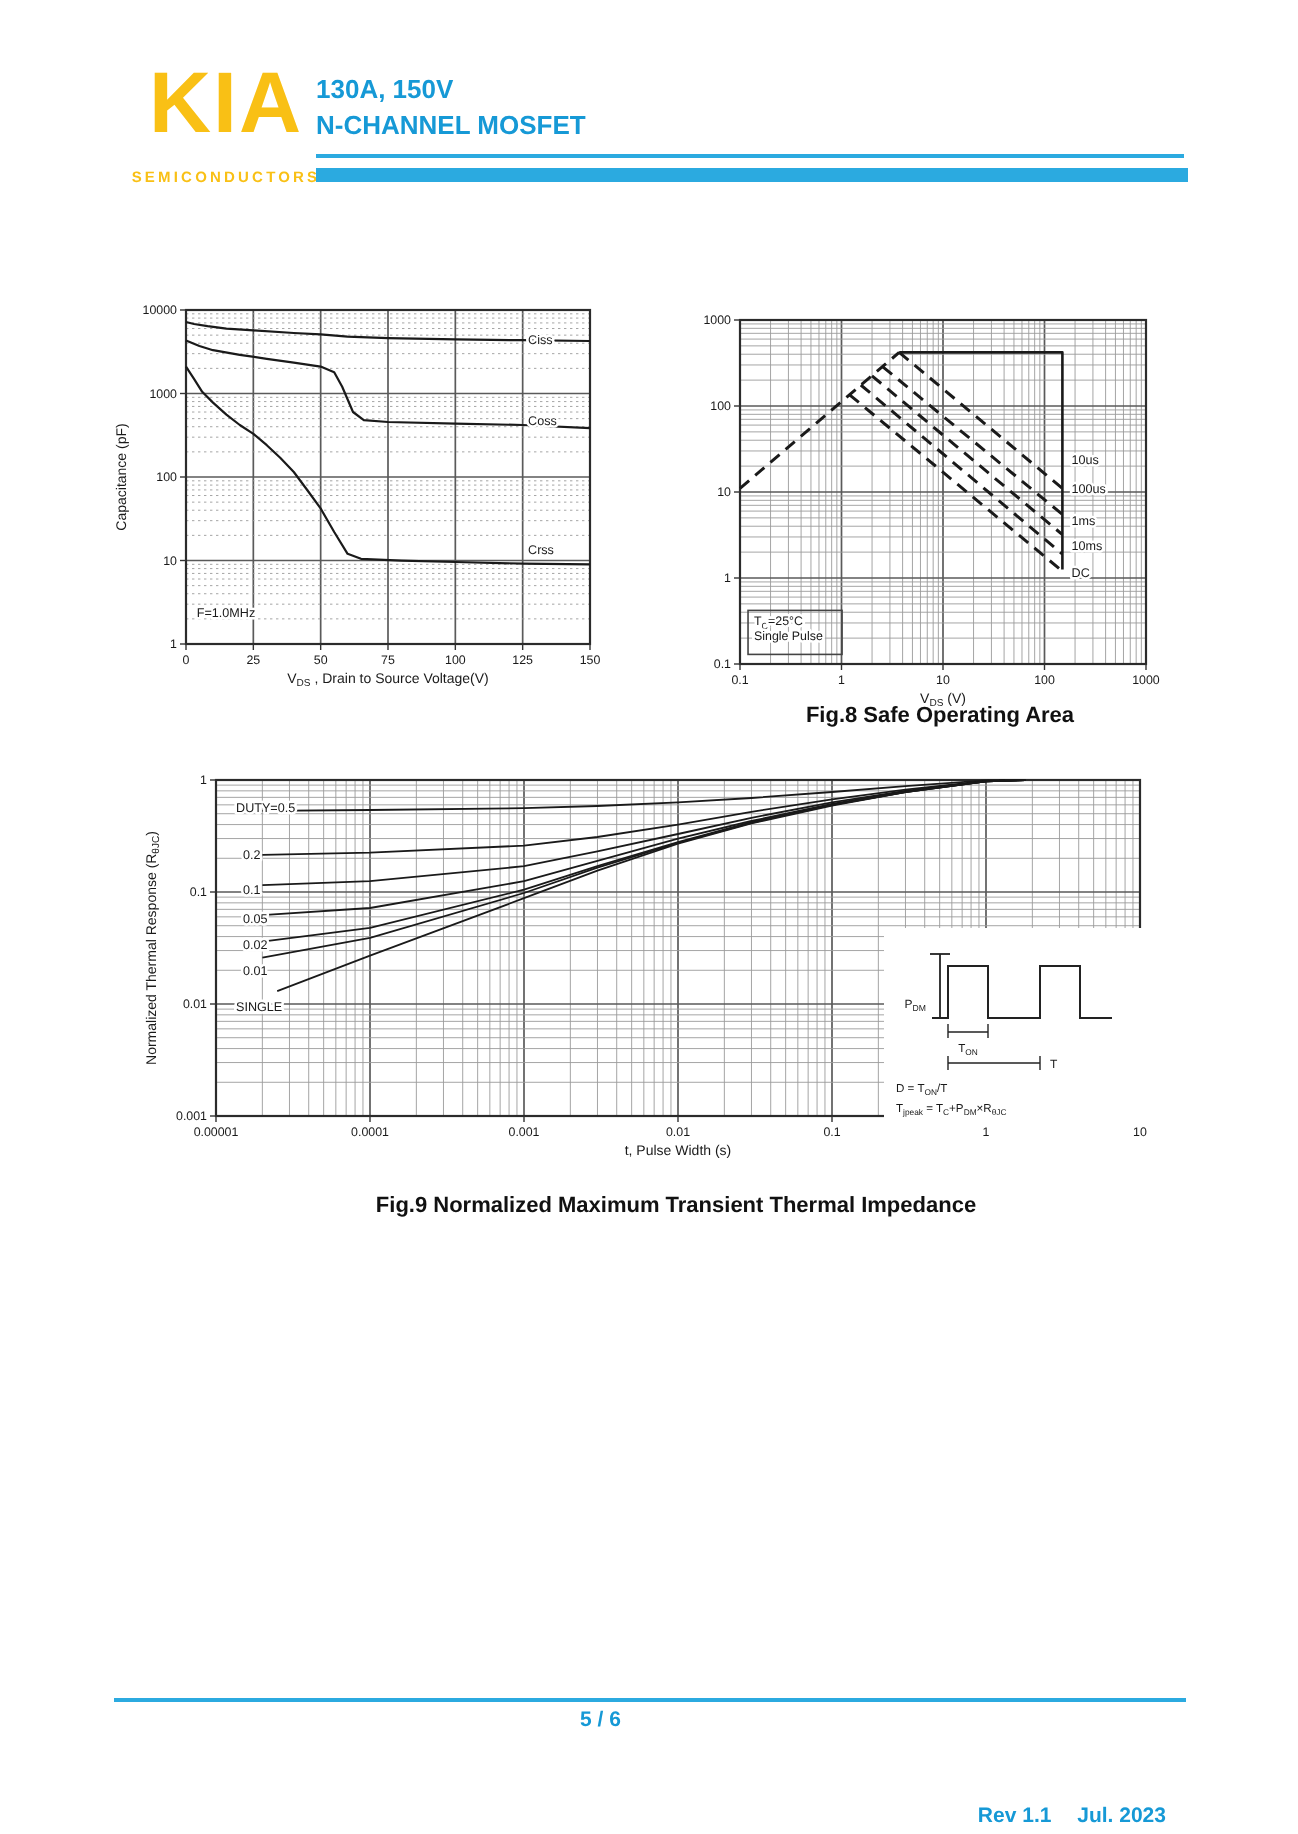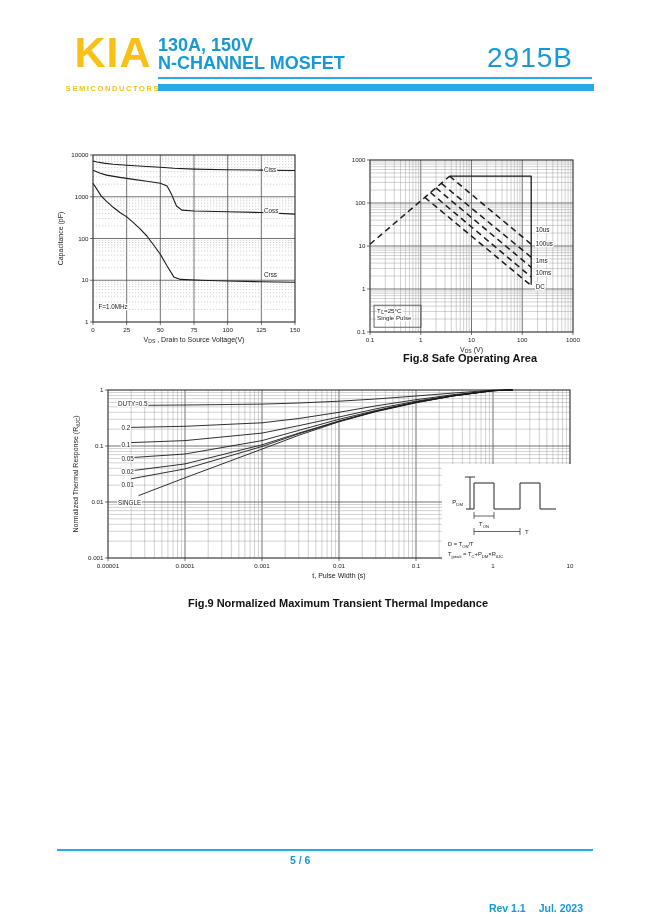--- a/index.html
+++ b/index.html
@@ -5,21 +5,21 @@
   :root{
     --cyan:#1699D6; --cyan-bar:#2BAAE0; --yellow:#F9C015; --ink:#1a1a1a;
   }
   html,body{margin:0;padding:0;background:#fff;}
   .page{position:relative;width:649px;height:917px;background:#fff;overflow:hidden;
         font-family:"Liberation Sans","DejaVu Sans",sans-serif;border-radius:11px;}
   
   .logo-block{position:absolute;left:58px;top:30px;width:110px;text-align:center;}
   .logo-text{font-size:43px;line-height:44px;font-weight:bold;color:var(--yellow);letter-spacing:1px;}
   .logo-subtext{font-size:7.5px;font-weight:bold;color:var(--yellow);letter-spacing:1.6px;margin-top:10px;}
-  .spec-block{position:absolute;left:158px;top:36px;color:var(--cyan);font-weight:bold;font-size:18px;line-height:18px;}
+  .spec-block{position:absolute;left:158px;top:36px;color:var(--cyan);font-weight:bold;font-size:13px;line-height:18px;}
   .part-number{position:absolute;right:76px;top:42px;color:var(--cyan);font-size:28px;letter-spacing:1px;font-weight:400;}
   .rule-thin{position:absolute;left:158px;top:77px;width:434px;height:1.5px;background:var(--cyan-bar);}
   .rule-thick{position:absolute;left:158px;top:84px;width:436px;height:7px;background:var(--cyan-bar);}
   
   .chart-svg{position:absolute;}
   .caption{position:absolute;font-size:11px;font-weight:bold;color:#111;text-align:center;}
   
   .footer-rule{position:absolute;left:57px;top:849px;width:536px;height:1.5px;background:var(--cyan-bar);}
   .page-indicator{position:absolute;left:290px;top:854px;width:80px;
                   color:var(--cyan);font-size:10.5px;font-weight:bold;}
@@ -32,21 +32,20 @@
 <div class="page">
 
   <div class="logo-block">
     <div class="logo-text">KIA</div>
     <div class="logo-subtext">SEMICONDUCTORS</div>
   </div>
   <div class="spec-block">
     <div>130A, 150V</div>
     <div>N-CHANNEL MOSFET</div>
   </div>
-  <div class="part-number">2915B</div>
   <div class="rule-thin"></div>
   <div class="rule-thick"></div>
 
   <svg class="chart-svg" style="left:55px;top:138px;" width="252" height="238">
       <line x1="71.66666666666666" y1="17" x2="71.66666666666666" y2="184" stroke="#5a5a5a" stroke-width="0.85"></line>
       <line x1="105.33333333333333" y1="17" x2="105.33333333333333" y2="184" stroke="#5a5a5a" stroke-width="0.85"></line>
       <line x1="139" y1="17" x2="139" y2="184" stroke="#5a5a5a" stroke-width="0.85"></line>
       <line x1="172.66666666666666" y1="17" x2="172.66666666666666" y2="184" stroke="#5a5a5a" stroke-width="0.85"></line>
       <line x1="206.33333333333334" y1="17" x2="206.33333333333334" y2="184" stroke="#5a5a5a" stroke-width="0.85"></line>
       <line x1="38" y1="171.43199768102878" x2="240" y2="171.43199768102878" stroke="#9b9b9b" stroke-width="0.45" stroke-dasharray="1.2,1.8"></line>

